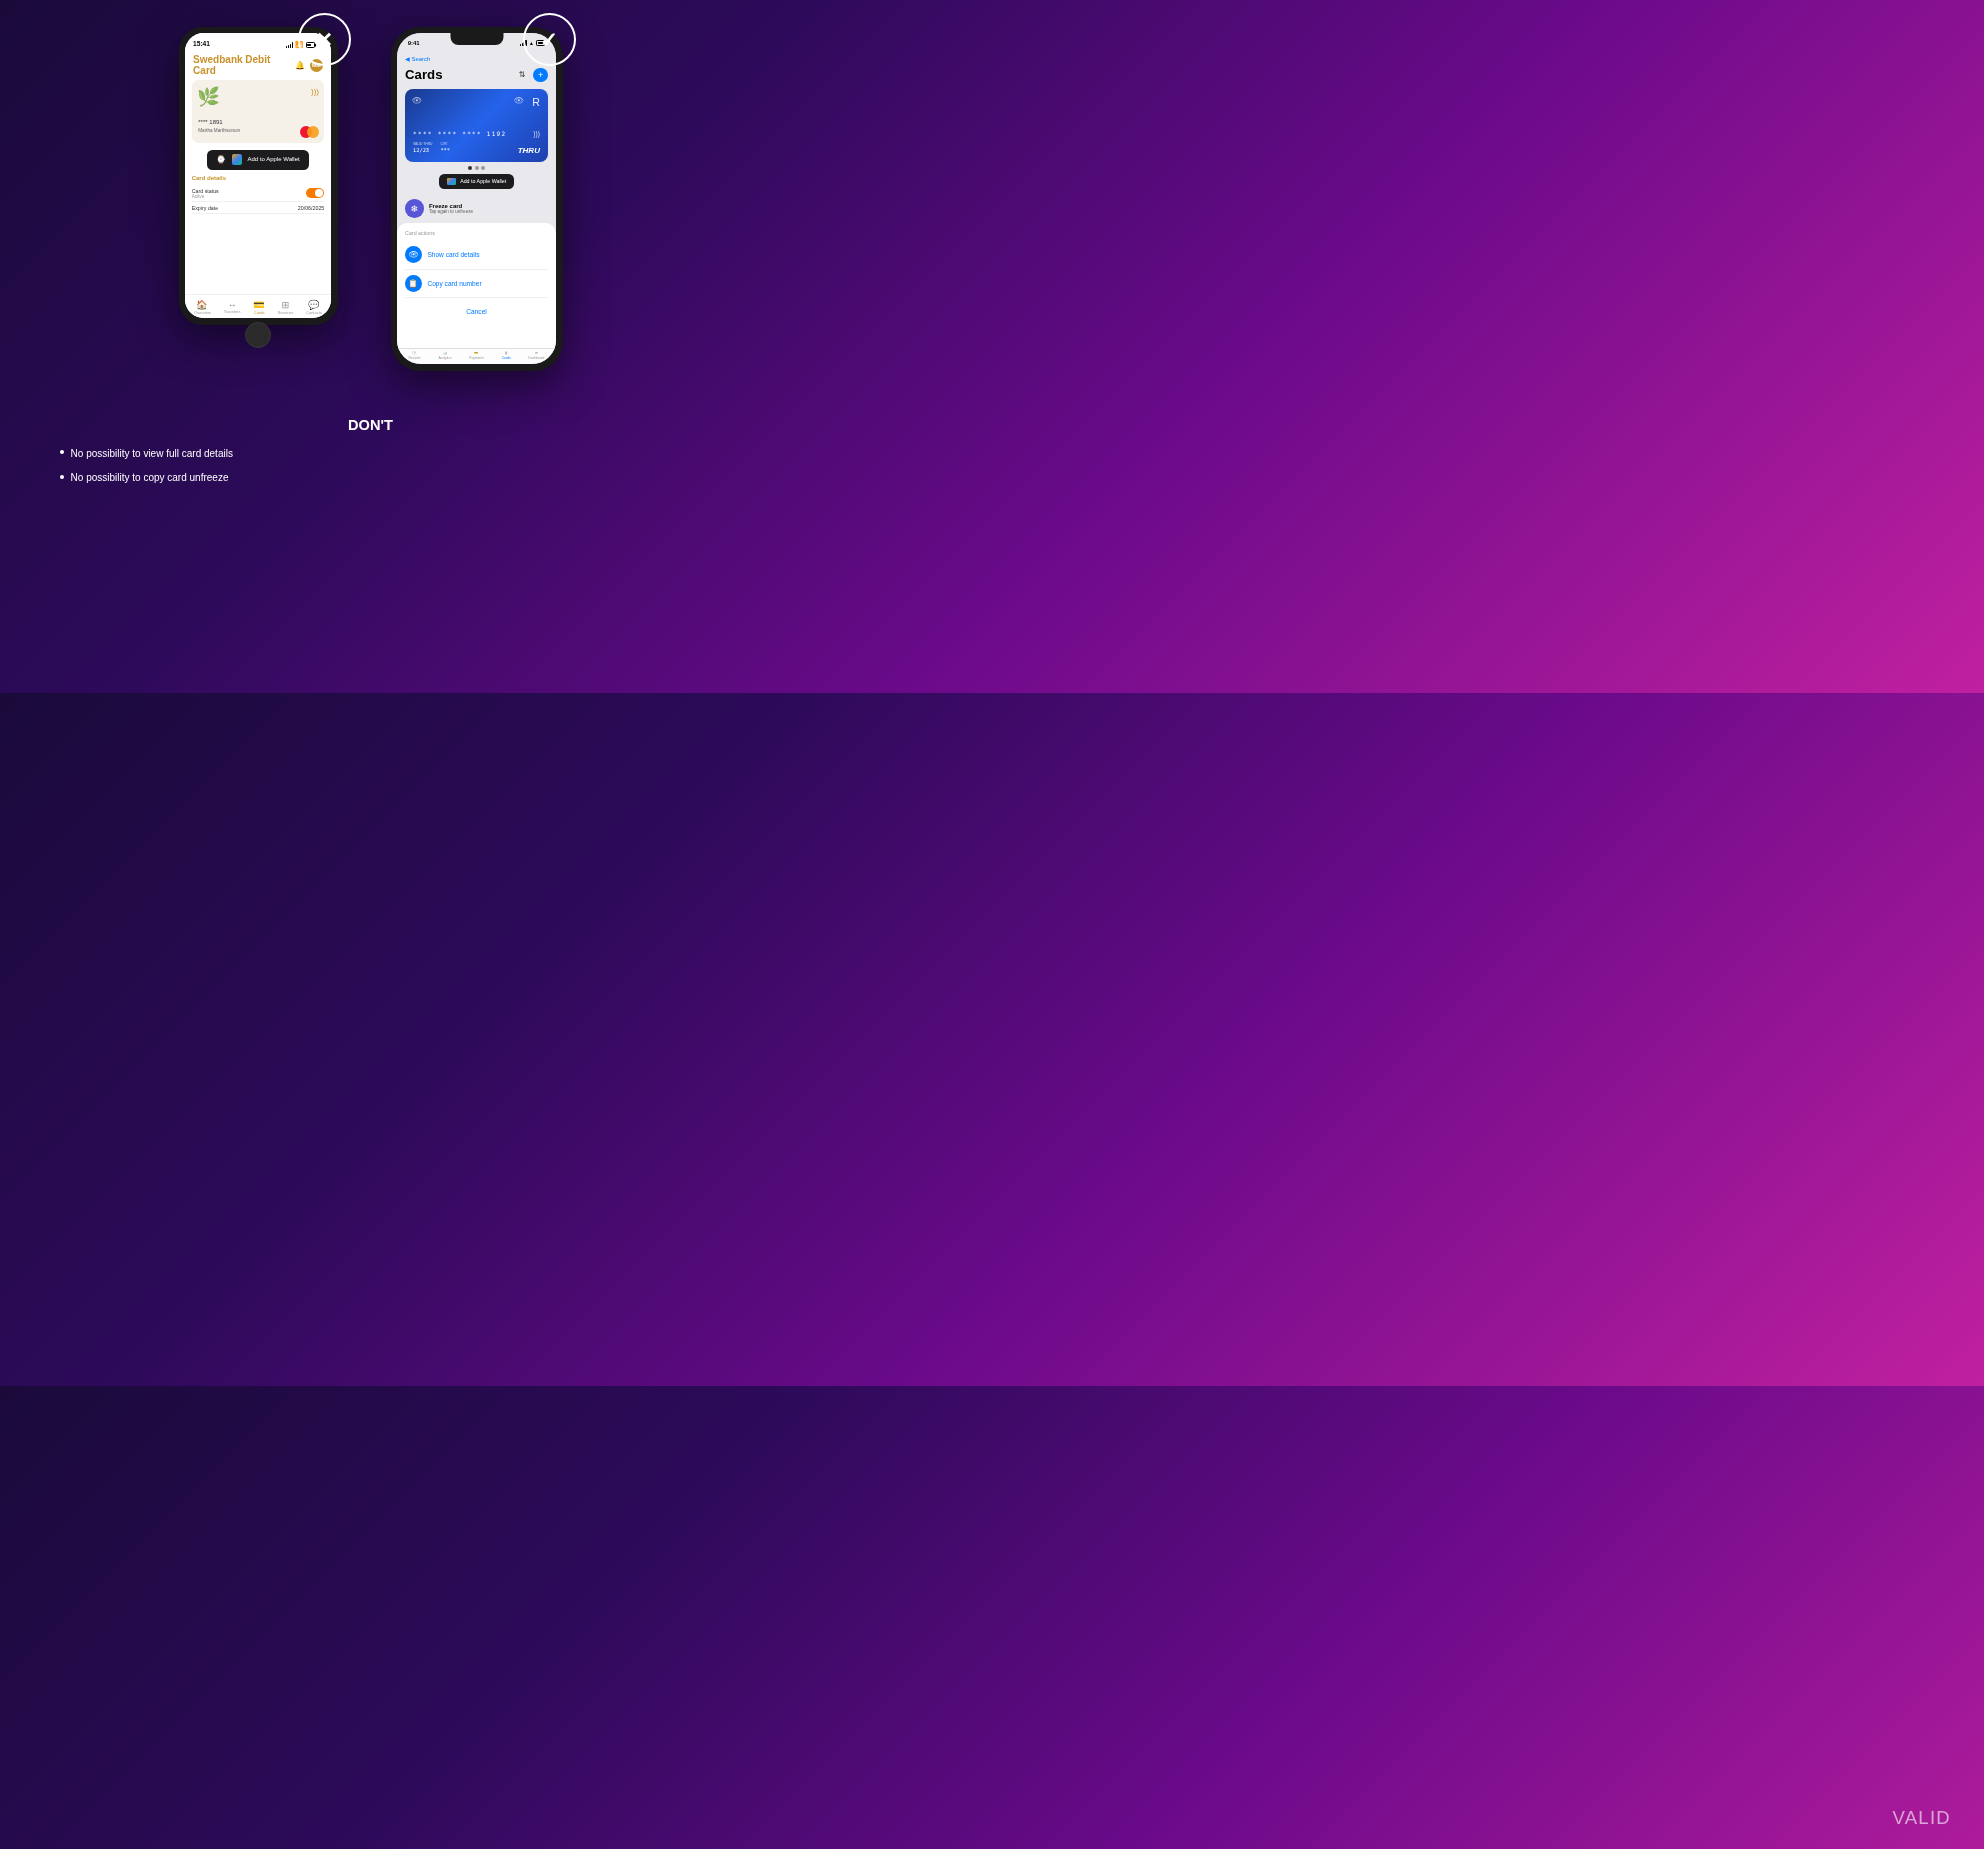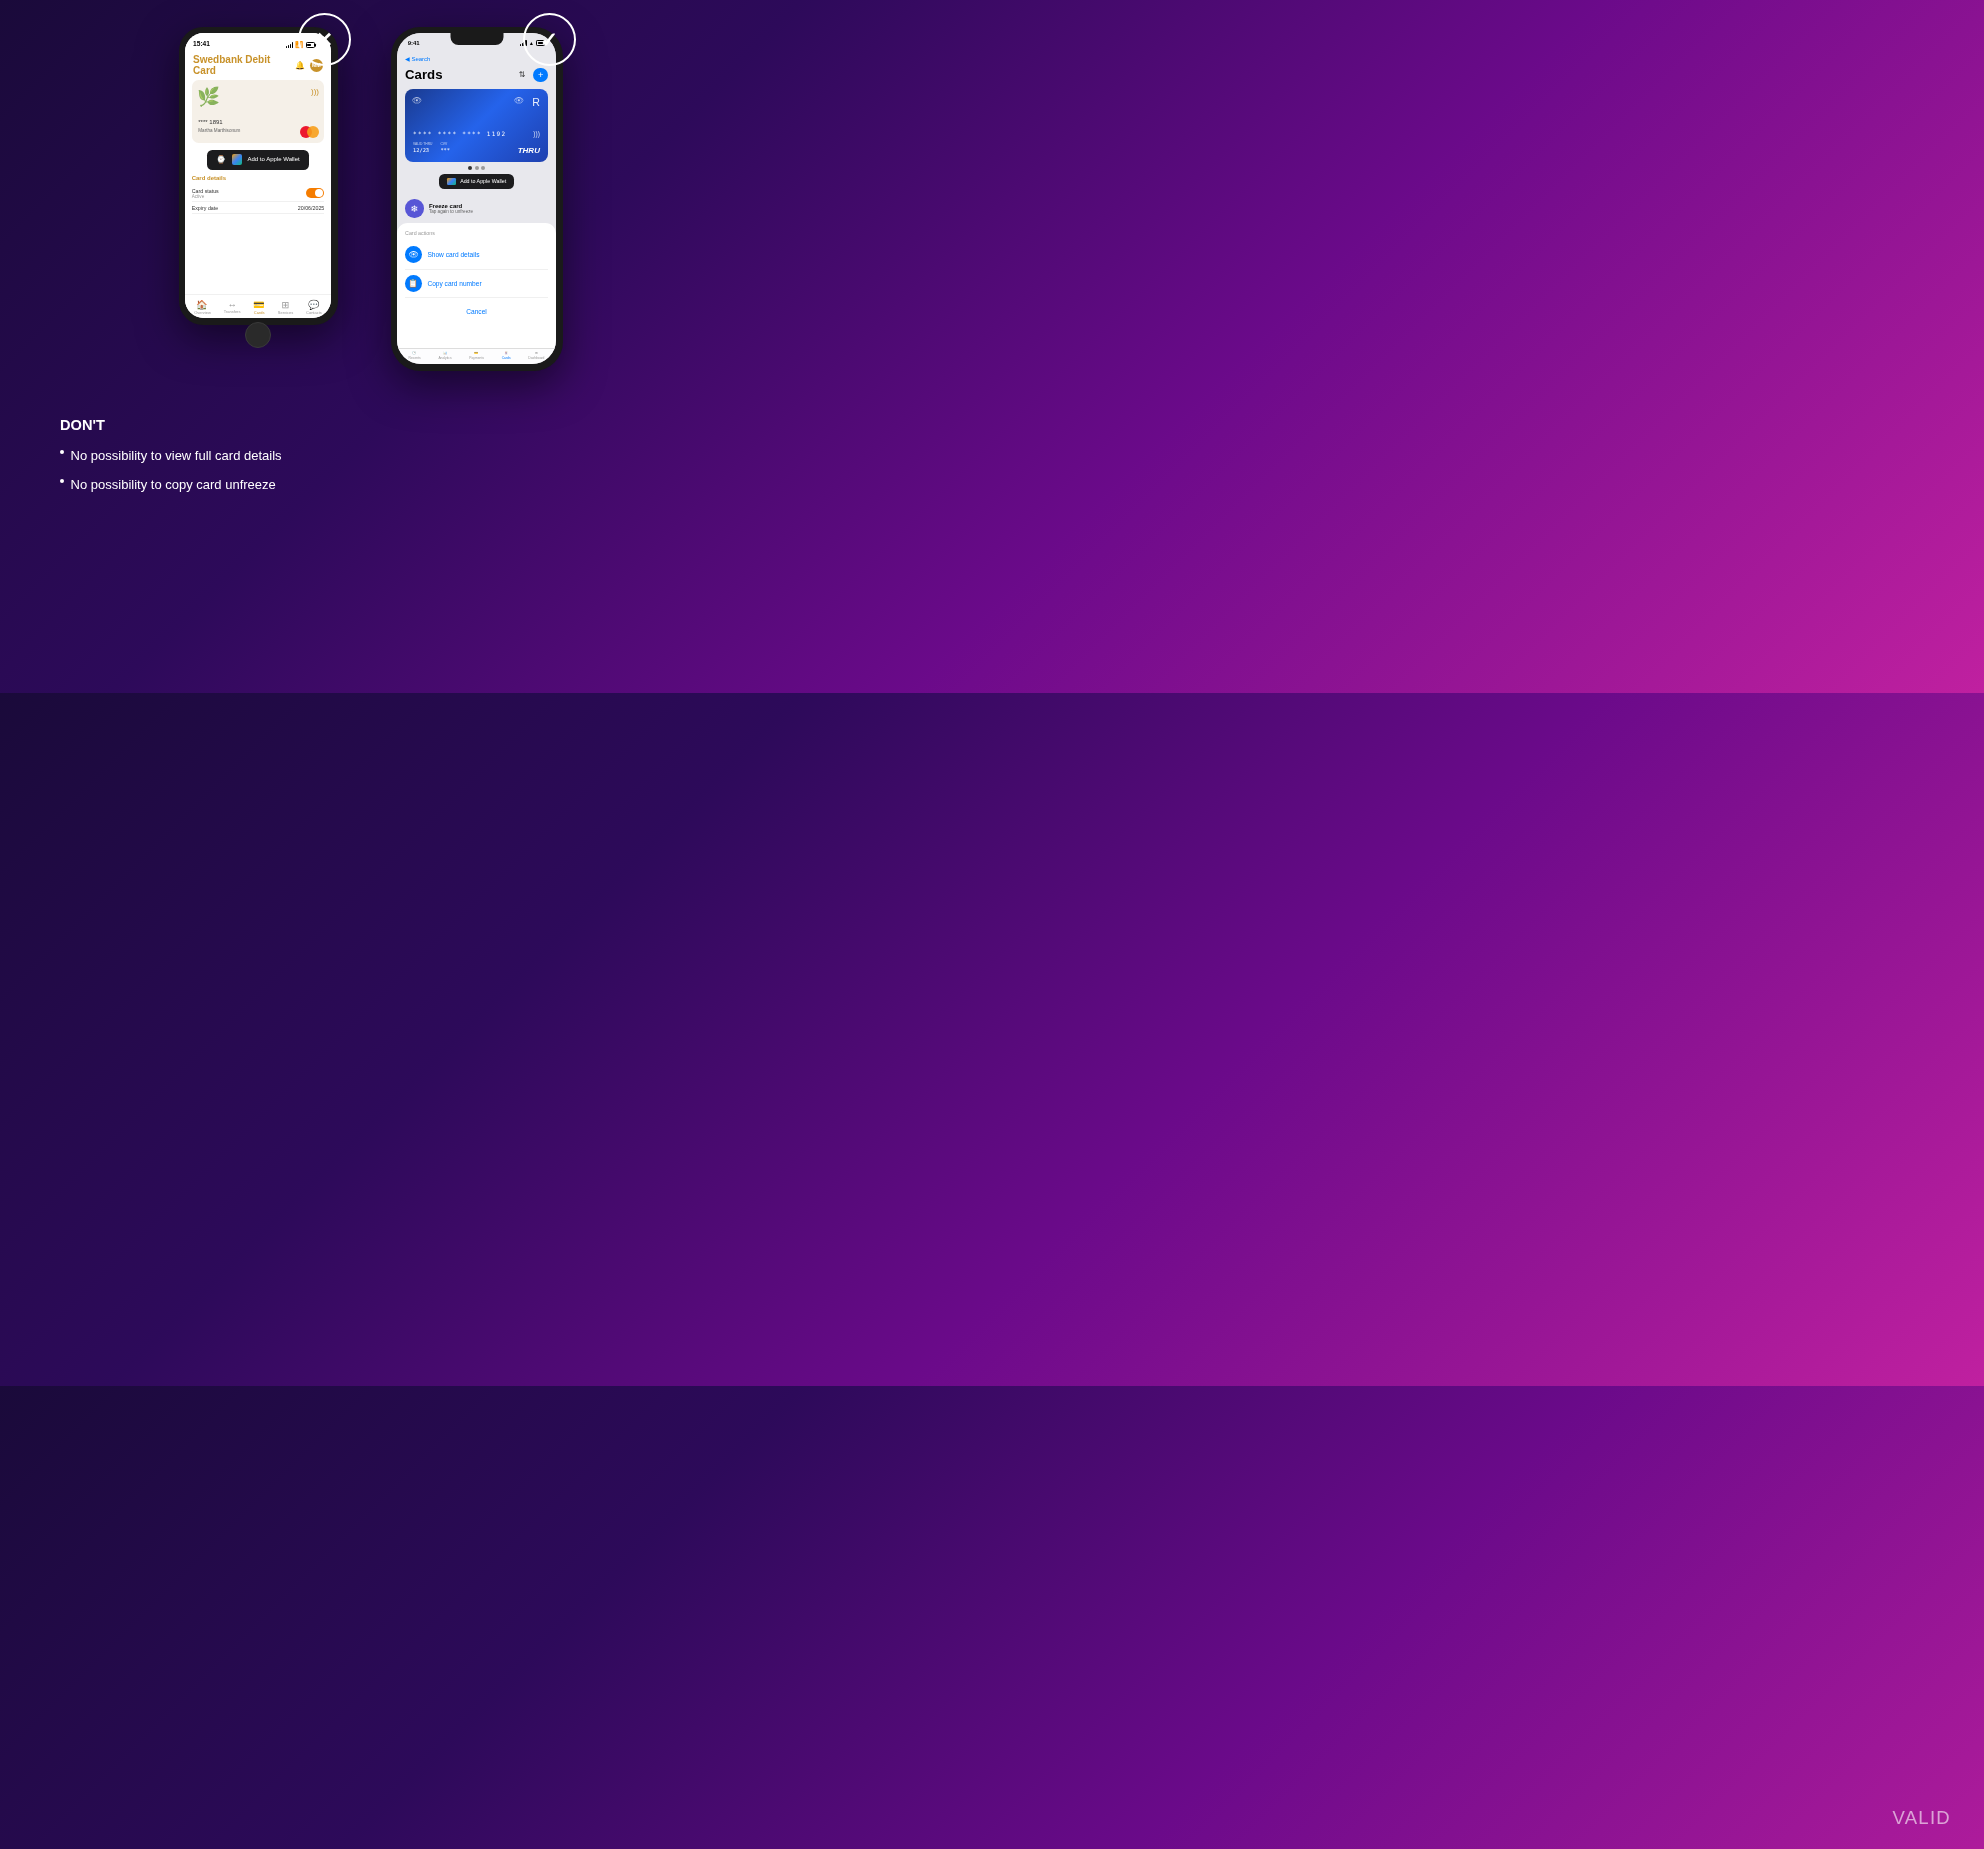--- a/index.html
+++ b/index.html
@@ -462,20 +462,21 @@
     .text-section {
       display: flex;
       gap: 53px;
       width: 100%;
       margin-top: 13.2px;
       padding: 0 20px;
     }
 
     .text-column {
       flex: 1;
+      text-align: center;
     }
 
     .section-heading {
       font-size: 14.6px;
       font-weight: 800;
       color: white;
       margin-bottom: 13.2px;
     }
 
     .bullet-item {
@@ -486,21 +487,21 @@
     }
     .bullet-dot {
       width: 4px;
       height: 4px;
       border-radius: 50%;
       background: white;
       margin-top: 4.6px;
       flex-shrink: 0;
     }
     .bullet-text {
-      font-size: 13px;
+      font-size: 10px;
       color: white;
       line-height: 1.5;
     }
 
     
     .uxda-logo {
       position: fixed;
       bottom: 20px;
       right: 33px;
       font-size: 18.5px;

